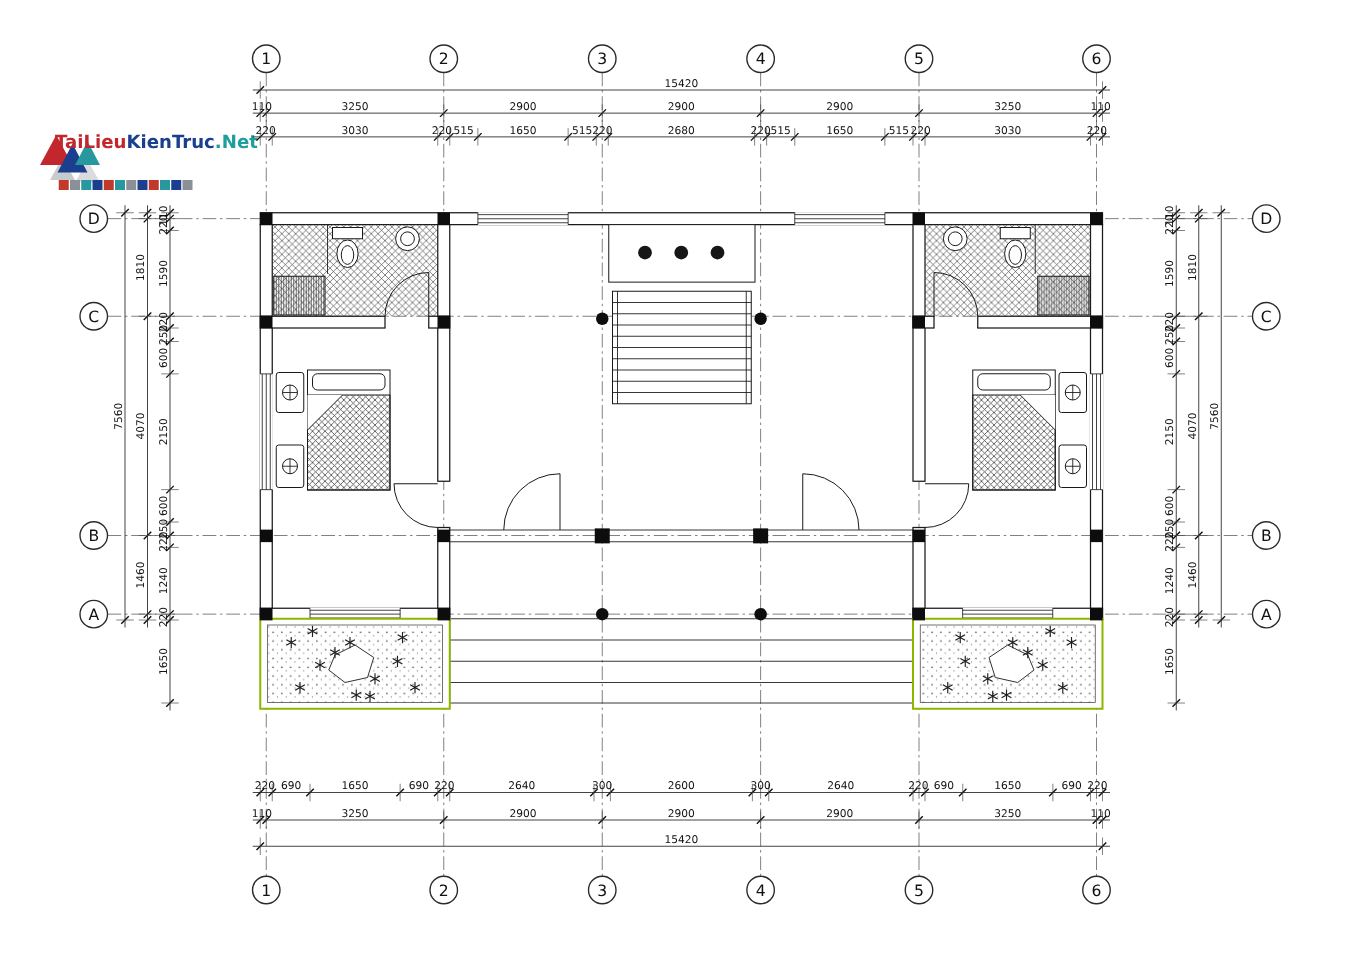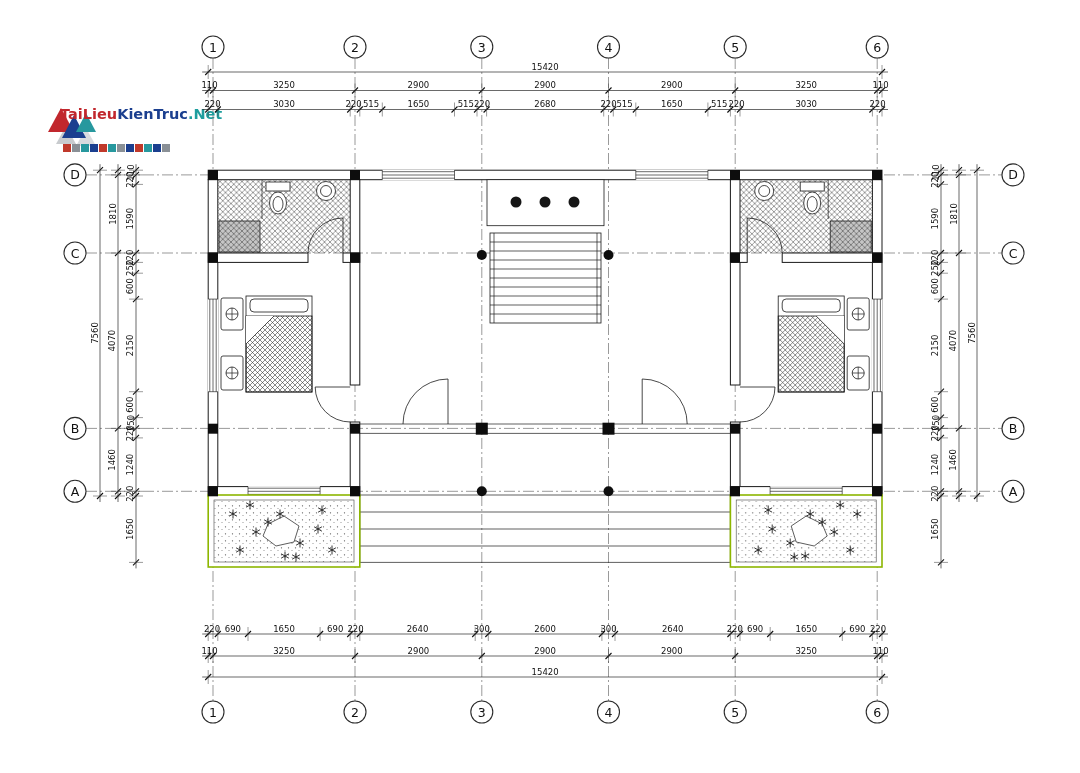--- a/index.html
+++ b/index.html
@@ -16,21 +16,21 @@
   .dimtext{font-size:8.5px;fill:#111;font-family:"DejaVu Sans",sans-serif}
   .wall{fill:#fff;stroke:#1a1a1a;stroke-width:1}
   .thin{stroke:#1a1a1a;stroke-width:0.8}
   .thinline{stroke:#1a1a1a;stroke-width:0.7;fill:none}
   .winline{stroke:#1a1a1a;stroke-width:0.65;fill:none}
   .door{stroke:#1a1a1a;stroke-width:0.8;fill:none}
   .burner{fill:#161616}
   .col{fill:#0d0d0d}
   .plantmark{stroke:#1d1d1d;stroke-width:0.9;fill:none}
   
-  .wm{position:absolute;left:36px;top:96px;width:160px;height:66px}
+  .wm{position:absolute;left:20px;top:96px;width:160px;height:66px}
   .wm-tri{position:absolute;left:0;top:0}
   .wm-text{position:absolute;left:24px;top:10px;font-size:14.5px;font-weight:bold;white-space:nowrap;font-family:"DejaVu Sans",sans-serif}
   .wm-p1{color:#c1272d}
   .wm-p2{color:#1b3f8f}
   .wm-p3{color:#1e9e9e}
   .wm-strip{position:absolute;left:27px;top:48px;white-space:nowrap;font-size:0}
   .wm-sq{display:inline-block;width:8px;height:8px;margin-right:1px}
 </style>
 </head>
 <body>

